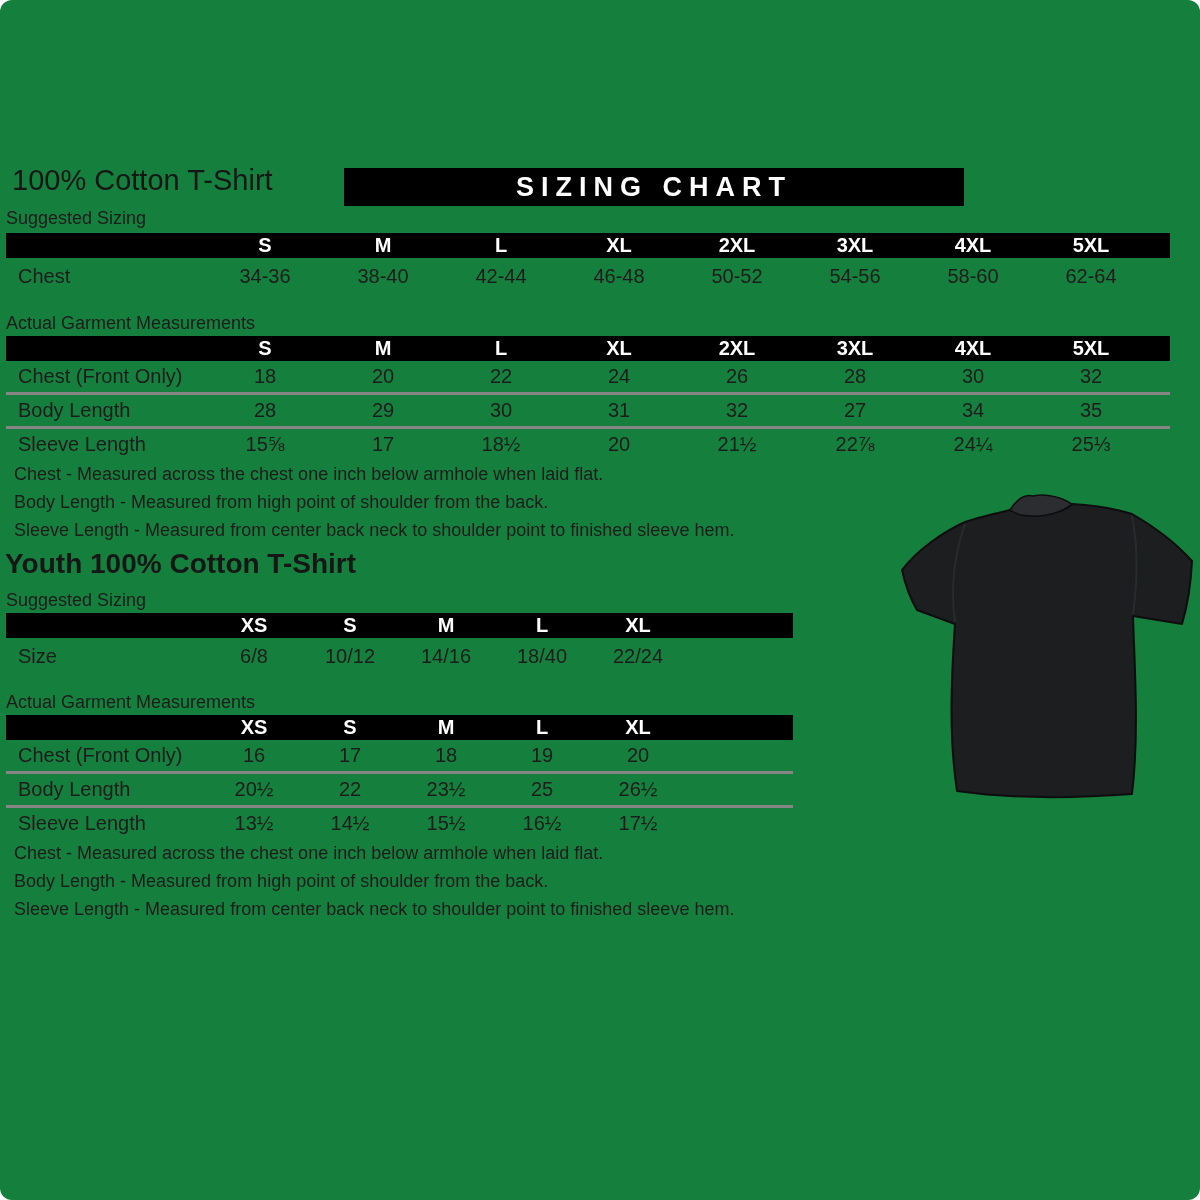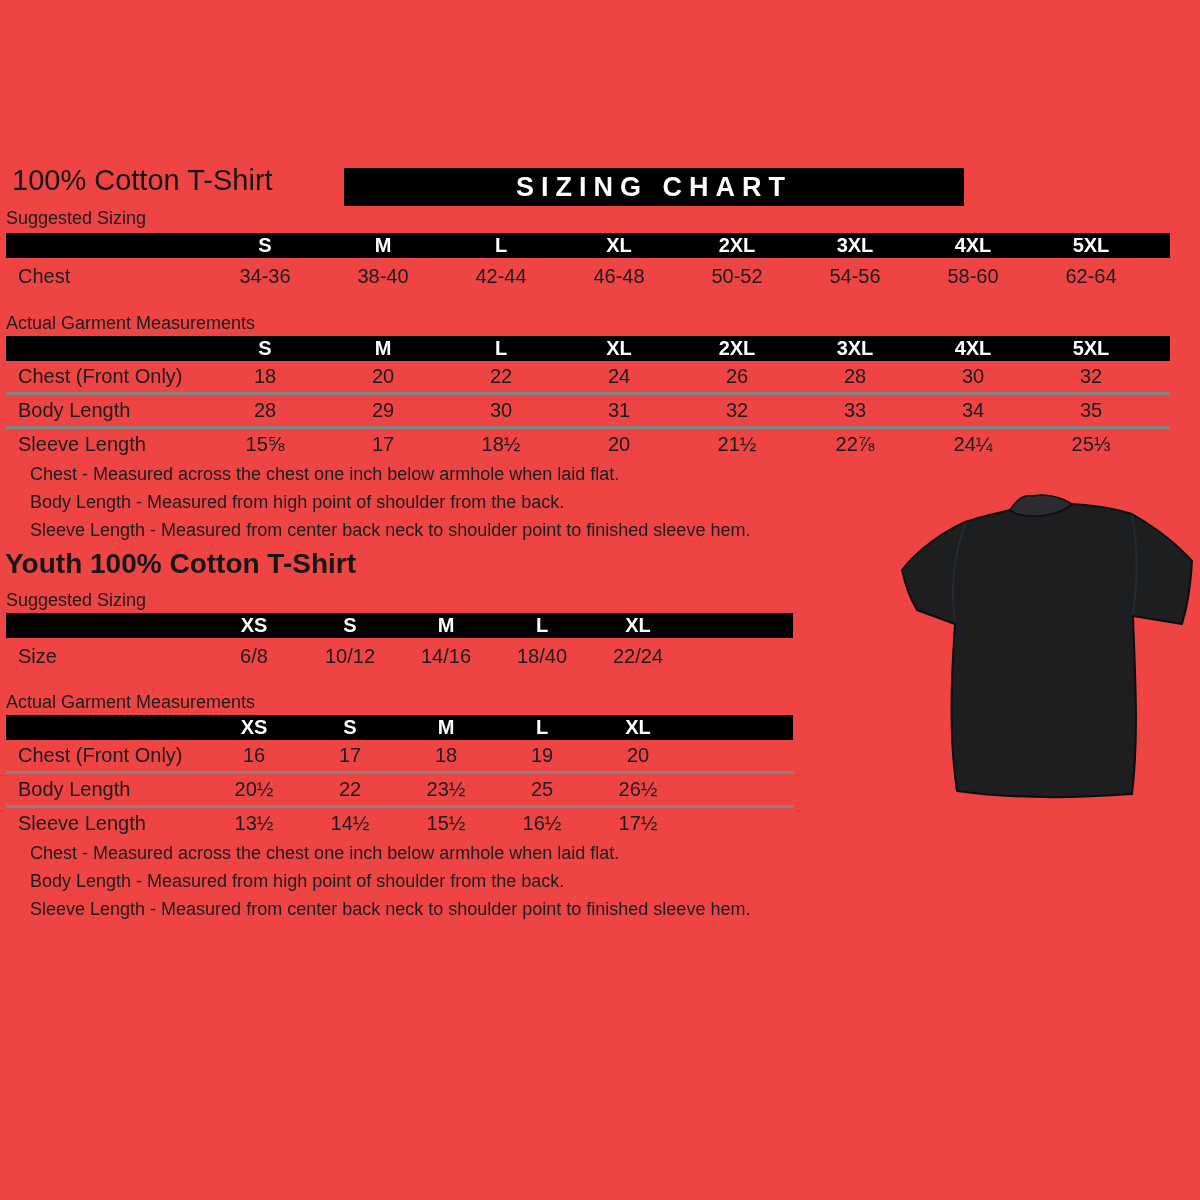--- a/index.html
+++ b/index.html
@@ -1,19 +1,20 @@
 <!DOCTYPE html>
 <html><head>
 <meta charset="utf-8">
 <style>
   html,body { margin:0; padding:0; background:#ffffff; }
   .canvas {
-    position:relative; width:1200px; height:1200px; background:#ef4444;
+    position:relative; width:1200px; height:1200px; background:#15803d;
     font-family:"Liberation Sans","DejaVu Sans",sans-serif; color:#1c1c1c;
     overflow:hidden;
+    border-radius:12px;
   }
   .abs { position:absolute; }
 
   
   .main-title { font-size:29px; font-weight:400; color:#161616; white-space:nowrap; }
   .youth-title { font-size:28px; font-weight:700; color:#161616; white-space:nowrap;text-align:right; }
   .banner {
     background:#000; color:#fff; display:flex; align-items:center; justify-content:center;
     font-size:27px; font-weight:700; letter-spacing:7px; white-space:nowrap;
   }
@@ -30,21 +31,21 @@
   }
   table.sztable tbody td { text-align:center; font-size:20px; padding:4px 0; border:0;margin-top:48px; }
   table.sztable .rl { font-weight:400; }
   table.sztable .rs { font-weight:400; }
   table.suggested tbody th, table.suggested tbody td { padding-top:7px; padding-bottom:7px; }
   table.actual tbody tr:not(:first-child) th,
   table.actual tbody tr:not(:first-child) td { border-top:3px solid #858585; }
 
   
   .notes { font-size:18px; line-height:28px; color:#1c1c1c; }
-  .note-line { white-space:nowrap;margin-left:16px; }
+  .note-line { white-space:nowrap; }
 </style>
 </head>
 <body>
 
 <div class="canvas">
 
   <div class="abs main-title" style="left:12px; top:164px;">100% Cotton T-Shirt</div>
 
   <div class="abs banner" style="left:344px; top:168px; width:620px; height:38px;">
     <span>SIZING CHART</span>
@@ -137,21 +138,21 @@
           <td>32</td>
           <td></td>
         </tr>
         <tr>
           <th><span class="rl">Body Length</span></th>
           <td>28</td>
           <td>29</td>
           <td>30</td>
           <td>31</td>
           <td>32</td>
-          <td>33</td>
+          <td>27</td>
           <td>34</td>
           <td>35</td>
           <td></td>
         </tr>
         <tr>
           <th><span class="rl">Sleeve Length</span></th>
           <td>15⅝</td>
           <td>17</td>
           <td>18½</td>
           <td>20</td>

